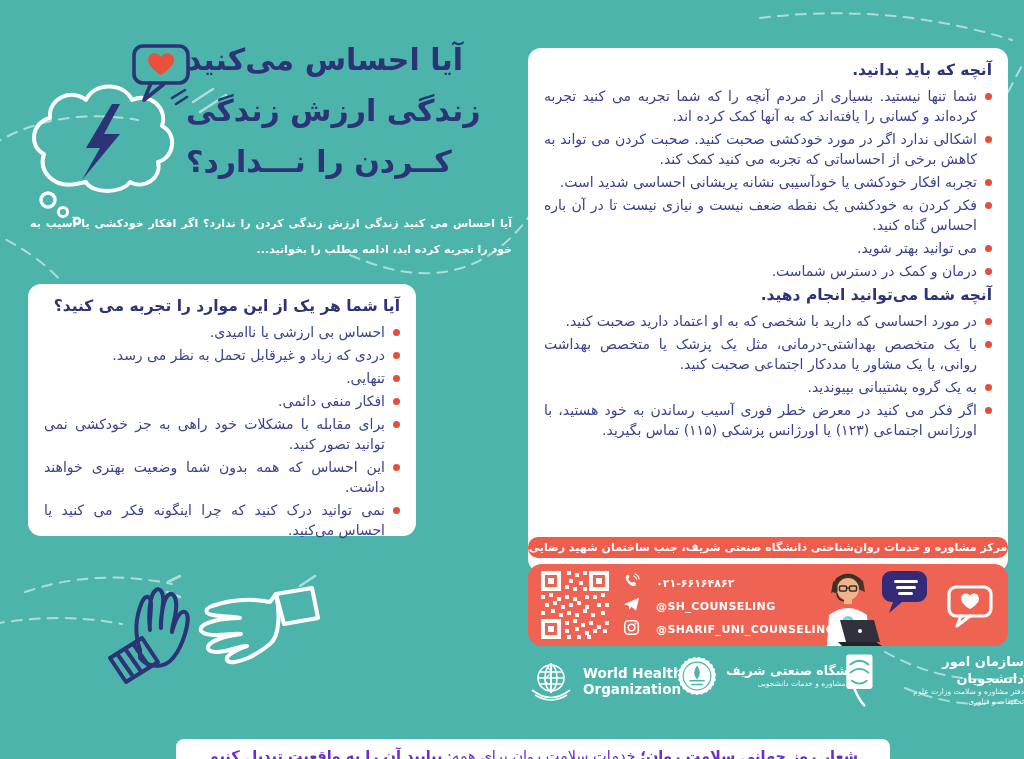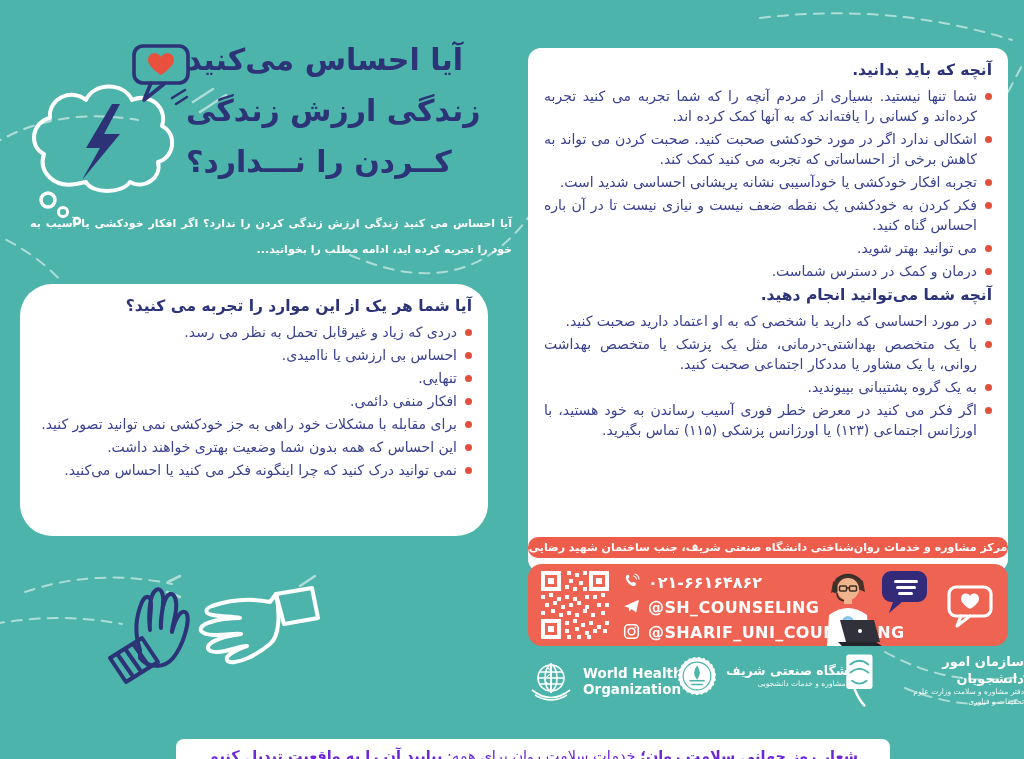--- a/index.html
+++ b/index.html
@@ -11,40 +11,40 @@
   
   #main-title{left:186px;top:34px;width:326px;text-align:left;direction:rtl;
     color:#2c3377;font-weight:700;font-size:30px;line-height:51px;letter-spacing:-0.5px;}
 
   
   #intro{left:30px;top:211px;width:482px;direction:rtl;text-align:justify;text-align-last:right;
     color:#ffffff;font-weight:700;font-size:11px;line-height:26px;}
 
   
   .card{background:#ffffff;border-radius:13px;box-sizing:border-box;padding:11px 16px 12px;}
-  #experience-card{left:20px;top:284px;width:468px;height:252px;border-radius:32px;}
+  #experience-card{left:28px;top:284px;width:388px;height:252px;}
   #info-card{left:528px;top:48px;width:480px;height:524px;}
   .card h3{margin:0 0 5px;direction:rtl;text-align:right;color:#2c3377;font-size:15.5px;line-height:22px;}
   .card ul{list-style:none;margin:0;padding:0;direction:rtl;}
   .card li{position:relative;padding-right:15px;margin:0 0 3px;color:#3a418f;font-size:14px;
     line-height:20px;text-align:justify;text-align-last:right;}
   .card li::before{content:"";position:absolute;right:0;top:6.5px;width:7.5px;height:7.5px;
     border-radius:50%;background:#e2503c;}
   .section-gap{margin-top:13px;}
 
   
   #address-banner{left:528px;top:537px;width:480px;height:21px;background:#ee5c4b;border-radius:10px;
     color:#fff;font-size:11px;font-weight:700;line-height:21px;text-align:center;direction:rtl;}
 
   
   #contact-card{left:528px;top:564px;width:480px;height:82px;background:#ef6352;border-radius:14px;}
   #qr-code{left:11px;top:5px;}
   #contact-rows{left:95px;top:9px;display:flex;flex-direction:column;gap:6px;}
-  .contact-row{display:flex;align-items:flex-start;gap:8px;direction:ltr;color:#fff;
-    font-size:16px;font-weight:700;letter-spacing:0.4px;}
+  .contact-row{display:flex;align-items:flex-end;gap:16px;direction:ltr;color:#fff;
+    font-size:11px;font-weight:700;letter-spacing:0.4px;}
   .contact-row .ic{width:17px;height:17px;flex:0 0 auto;}
 
   
   .logo{display:flex;align-items:center;gap:8px;color:#fff;}
   #who-logo{left:527px;top:657px;}
   #who-logo .t{font-size:13.5px;font-weight:700;line-height:16px;}
   #sharif-logo{left:676px;top:655px;}
   #sharif-logo .t{direction:rtl;text-align:right;}
   #sharif-logo .l1{font-size:12.5px;font-weight:700;line-height:16px;}
   #sharif-logo .l2{font-size:7.5px;opacity:.95;line-height:10px;}
@@ -104,22 +104,22 @@
     <div>آیا احساس می‌کنید</div>
     <div>زندگی ارزش زندگی</div>
     <div>کــردن را نـــدارد؟</div>
   </div>
 
   <div class="abs" id="intro">آیا احساس می کنید زندگی ارزش زندگی کردن را ندارد؟ اگر افکار خودکشی یا آسیب به خود را تجربه کرده اید، ادامه مطلب را بخوانید...</div>
 
   <div class="abs card" id="experience-card">
     <h3>آیا شما هر یک از این موارد را تجربه می کنید؟</h3>
     <ul>
+      <li>احساس بی ارزشی یا ناامیدی.</li>
       <li>دردی که زیاد و غیرقابل تحمل به نظر می رسد.</li>
-      <li>احساس بی ارزشی یا ناامیدی.</li>
       <li>تنهایی.</li>
       <li>افکار منفی دائمی.</li>
       <li>برای مقابله با مشکلات خود راهی به جز خودکشی نمی توانید تصور کنید.</li>
       <li>این احساس که همه بدون شما وضعیت بهتری خواهند داشت.</li>
       <li>نمی توانید درک کنید که چرا اینگونه فکر می کنید یا احساس می‌کنید.</li>
     </ul>
   </div>
 
   <div class="abs card" id="info-card">
     <h3>آنچه که باید بدانید.</h3>

